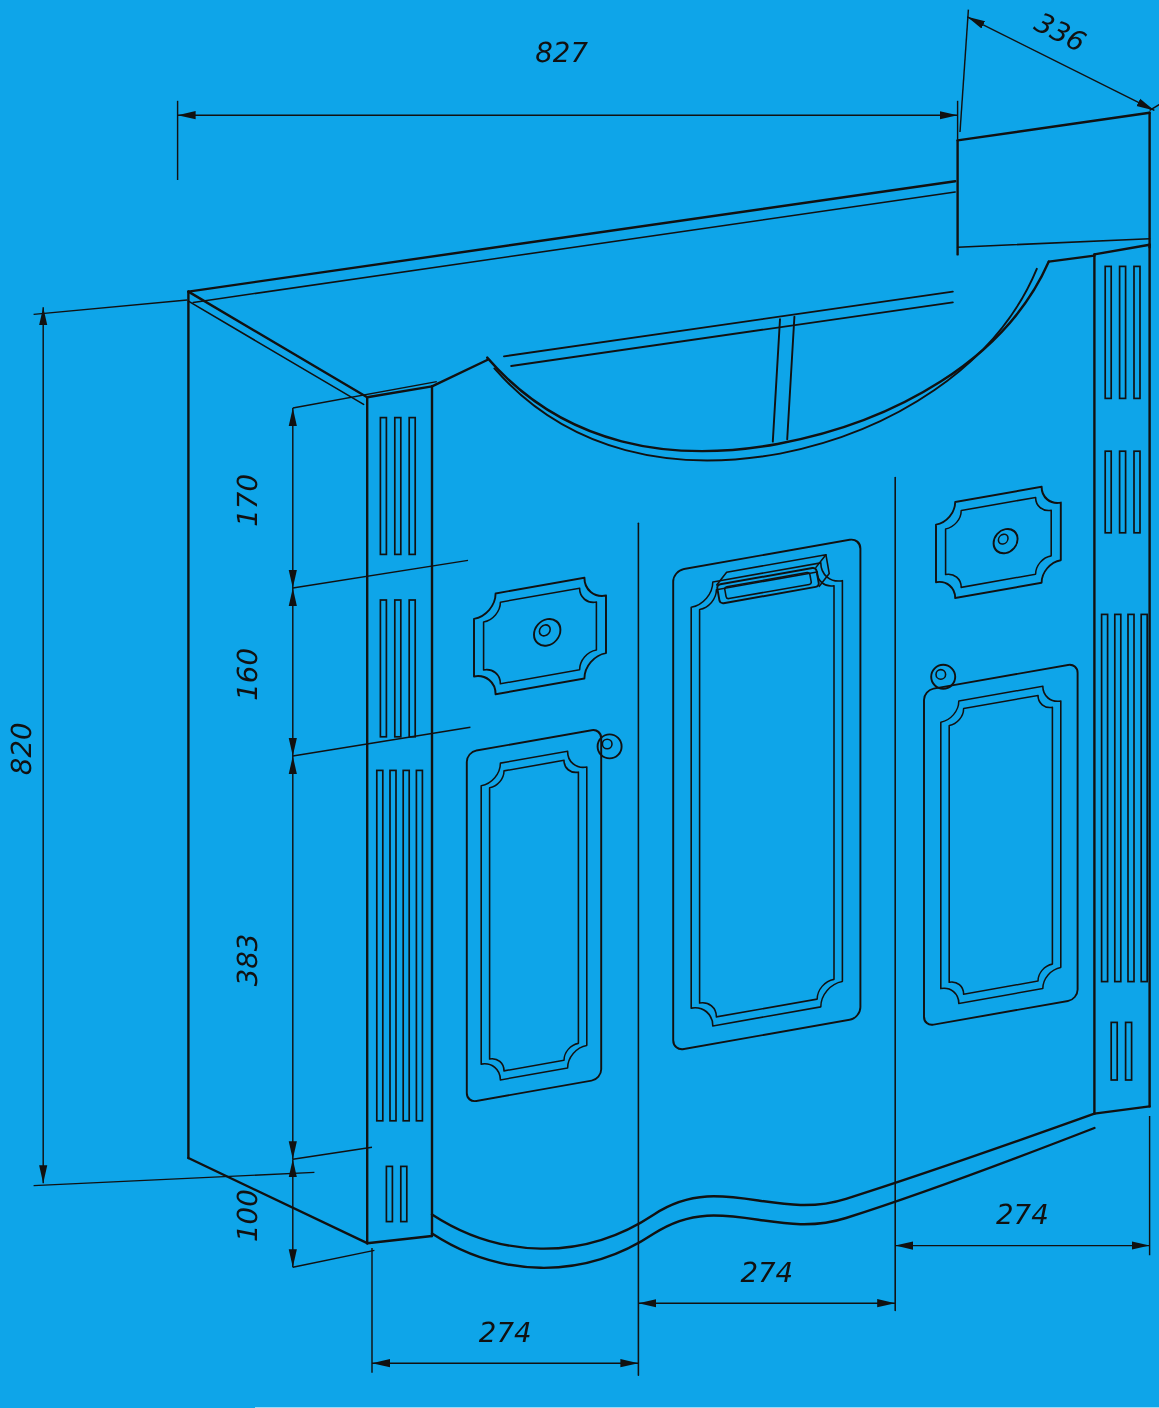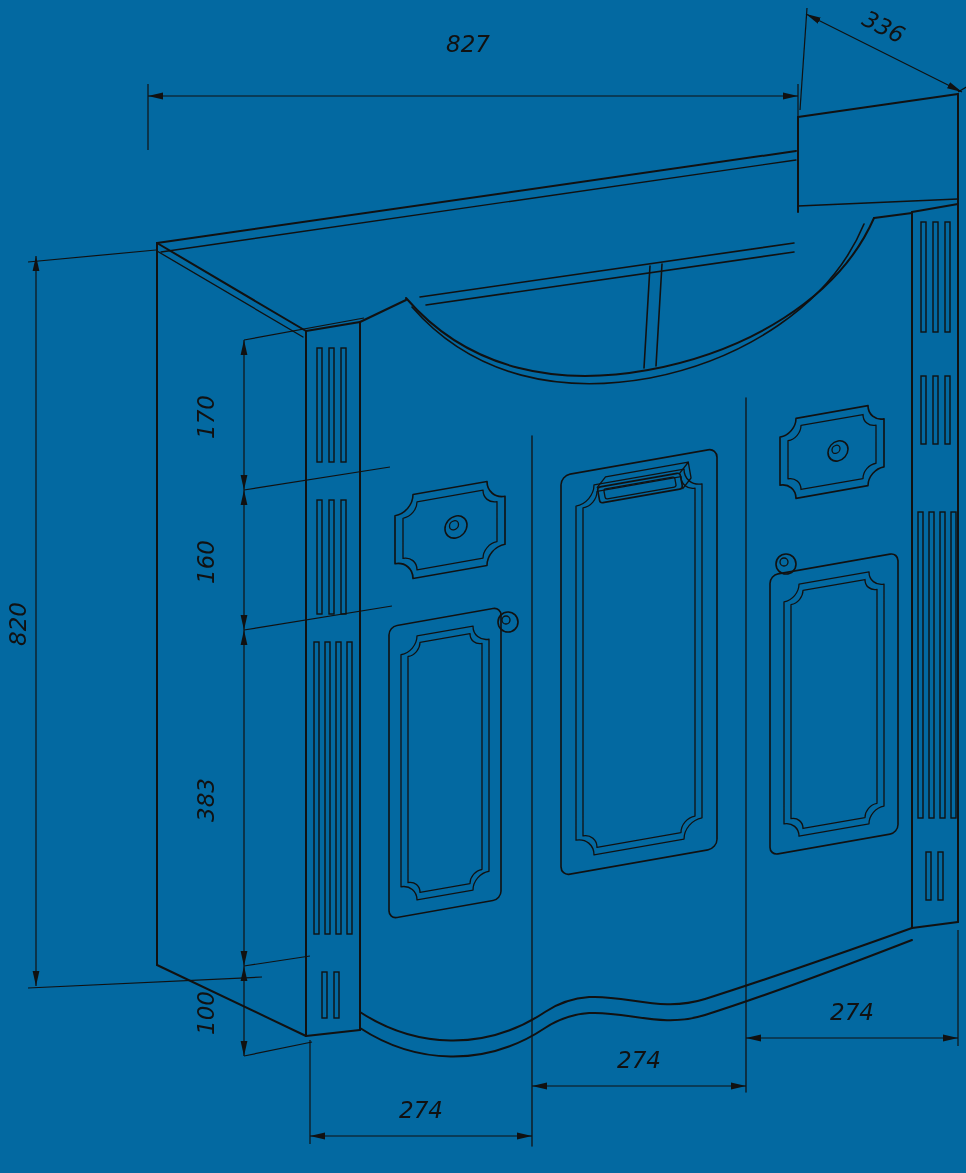--- a/index.html
+++ b/index.html
@@ -1,16 +1,16 @@
 <!DOCTYPE html>
 <html><head>
 <meta charset="utf-8">
 <style>
   html,body{margin:0;padding:0;background:#ffffff;}
-  .page{width:966px;height:1173px;position:relative;background:#0369a1;overflow:hidden;}
+  .page{width:966px;height:1173px;position:relative;background:#0ea5e9;overflow:hidden;}
   svg{display:block;}
   text{font-family:"DejaVu Sans","Liberation Sans",sans-serif;font-style:italic;font-size:23px;fill:#111;}
   .obj{stroke:#111;stroke-width:2;fill:none;stroke-linecap:round;stroke-linejoin:round;}
   .dec{stroke:#111;stroke-width:1.6;fill:none;stroke-linecap:round;stroke-linejoin:round;}
   .thin{stroke:#111;stroke-width:1.3;fill:none;stroke-linecap:round;stroke-linejoin:round;}
   .dim{stroke:#111;stroke-width:1.2;fill:none;}
   .bar{stroke:#111;stroke-width:1.4;fill:none;}
 </style>
 </head>
 <body>

